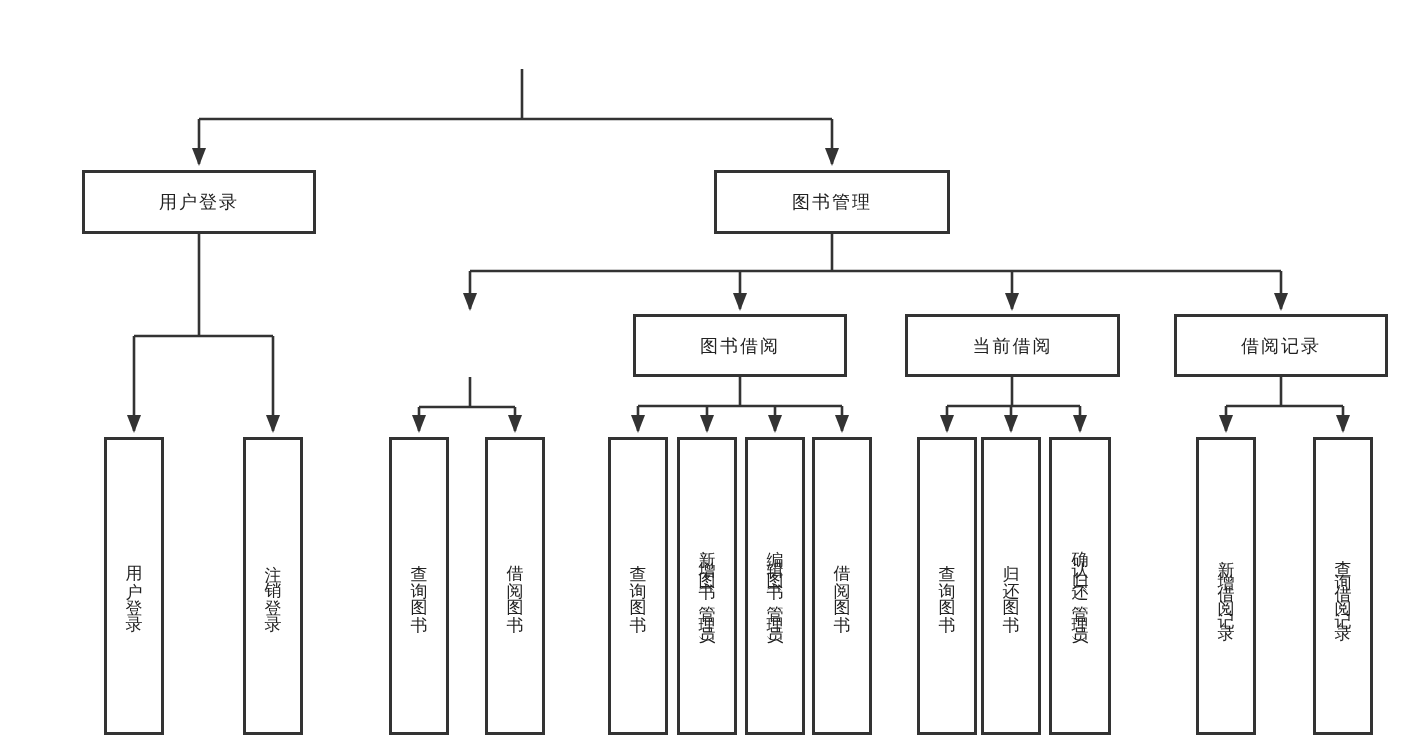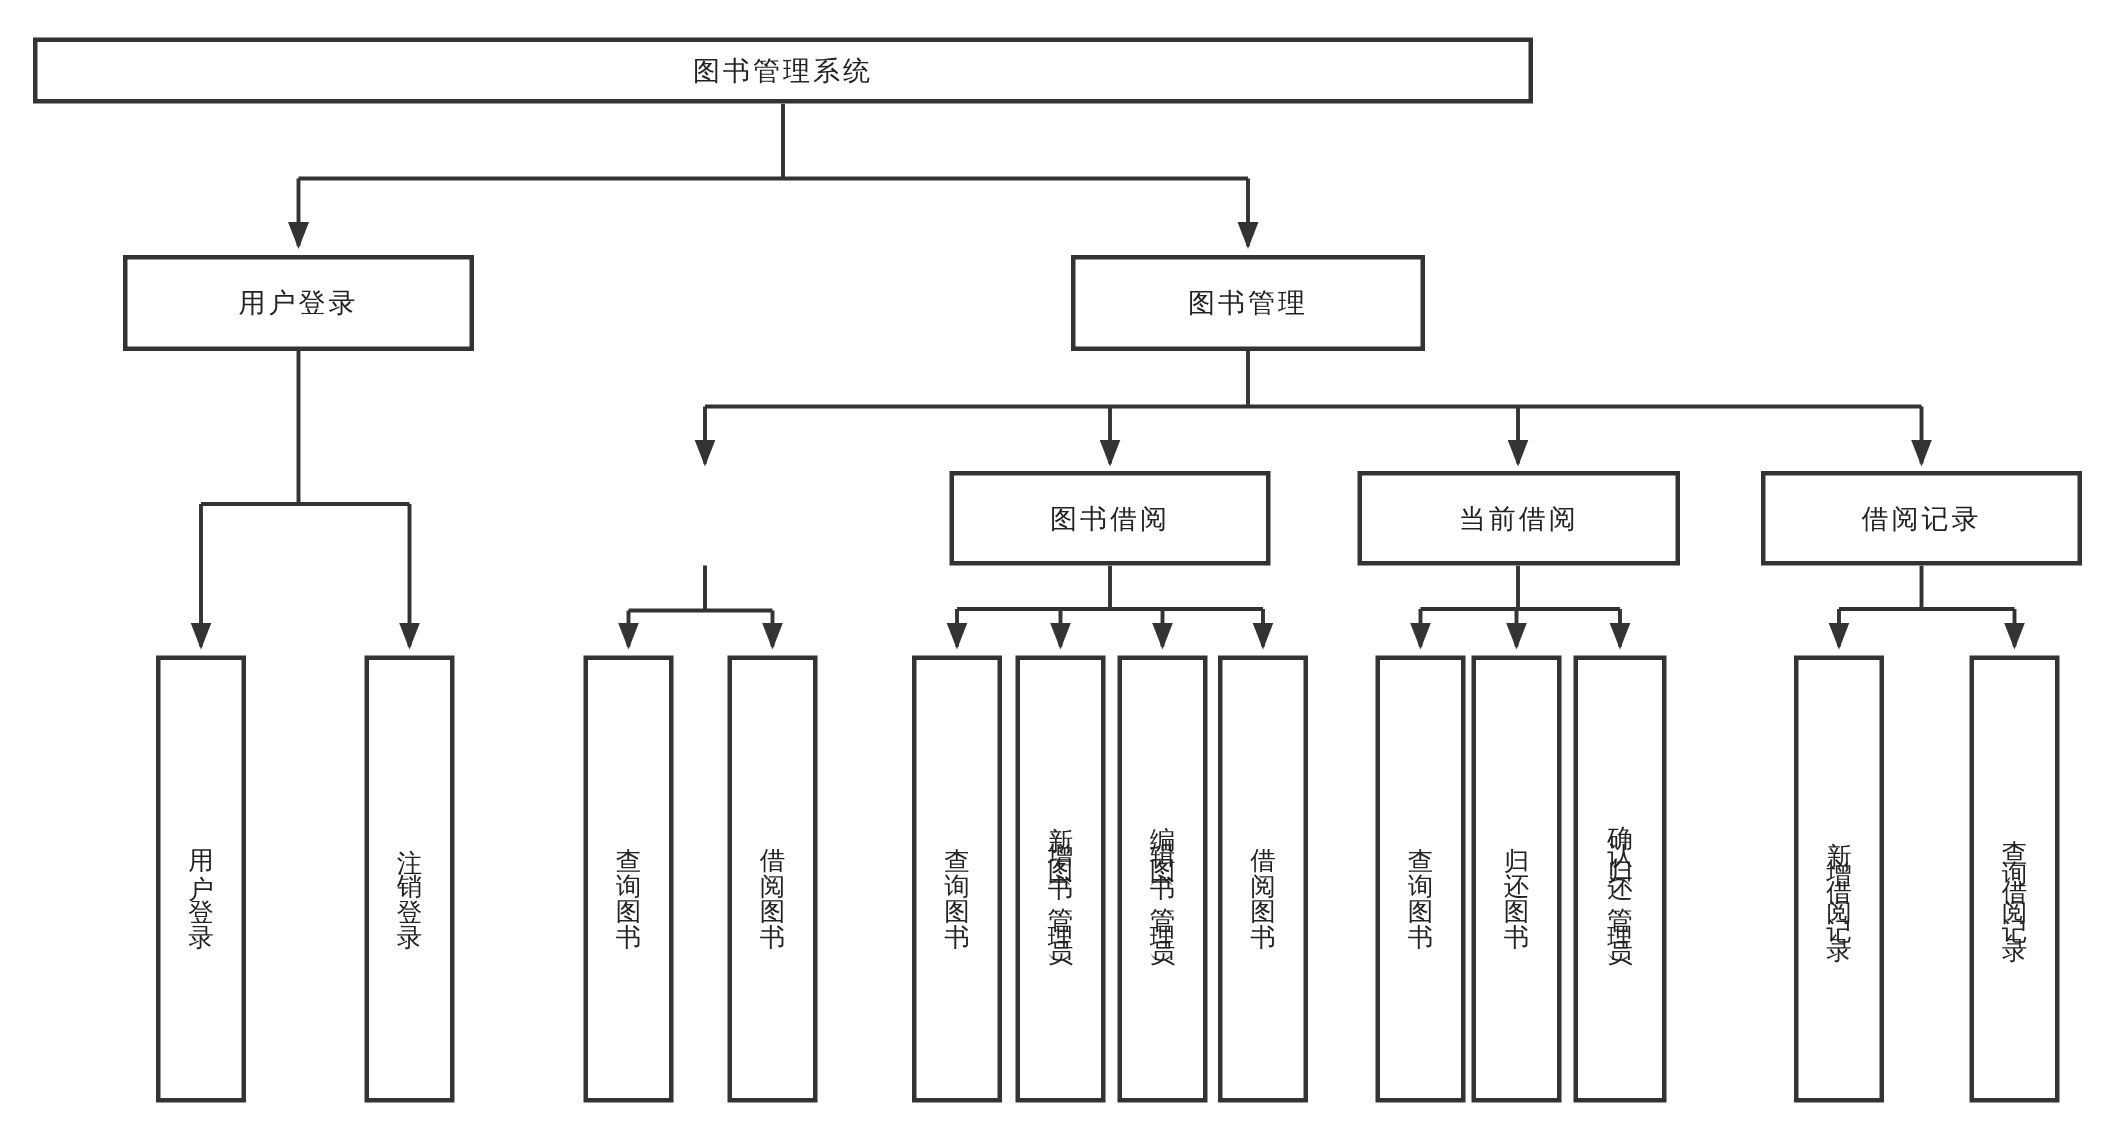--- a/index.html
+++ b/index.html
@@ -91,23 +91,20 @@
       <line x1="1011" y1="406" x2="1011" y2="431" marker-end="url(#arw)"></line>
       <line x1="1080" y1="406" x2="1080" y2="431" marker-end="url(#arw)"></line>
 
       <line x1="1281" y1="377" x2="1281" y2="406"></line>
       <line x1="1226" y1="406" x2="1343" y2="406"></line>
       <line x1="1226" y1="406" x2="1226" y2="431" marker-end="url(#arw)"></line>
       <line x1="1343" y1="406" x2="1343" y2="431" marker-end="url(#arw)"></line>
     </g>
   </svg>
 
-  <div class="box" style="left:22px;top:25px;width:1000px;height:44px;">
-    <span class="h-label">图书管理系统</span>
-  </div>
 
   <div class="box" style="left:82px;top:170px;width:234px;height:64px;">
     <span class="h-label">用户登录</span>
   </div>
   <div class="box" style="left:714px;top:170px;width:236px;height:64px;">
     <span class="h-label">图书管理</span>
   </div>
 
   <div class="box" style="left:633px;top:314px;width:214px;height:63px;">
     <span class="h-label">图书借阅</span>

